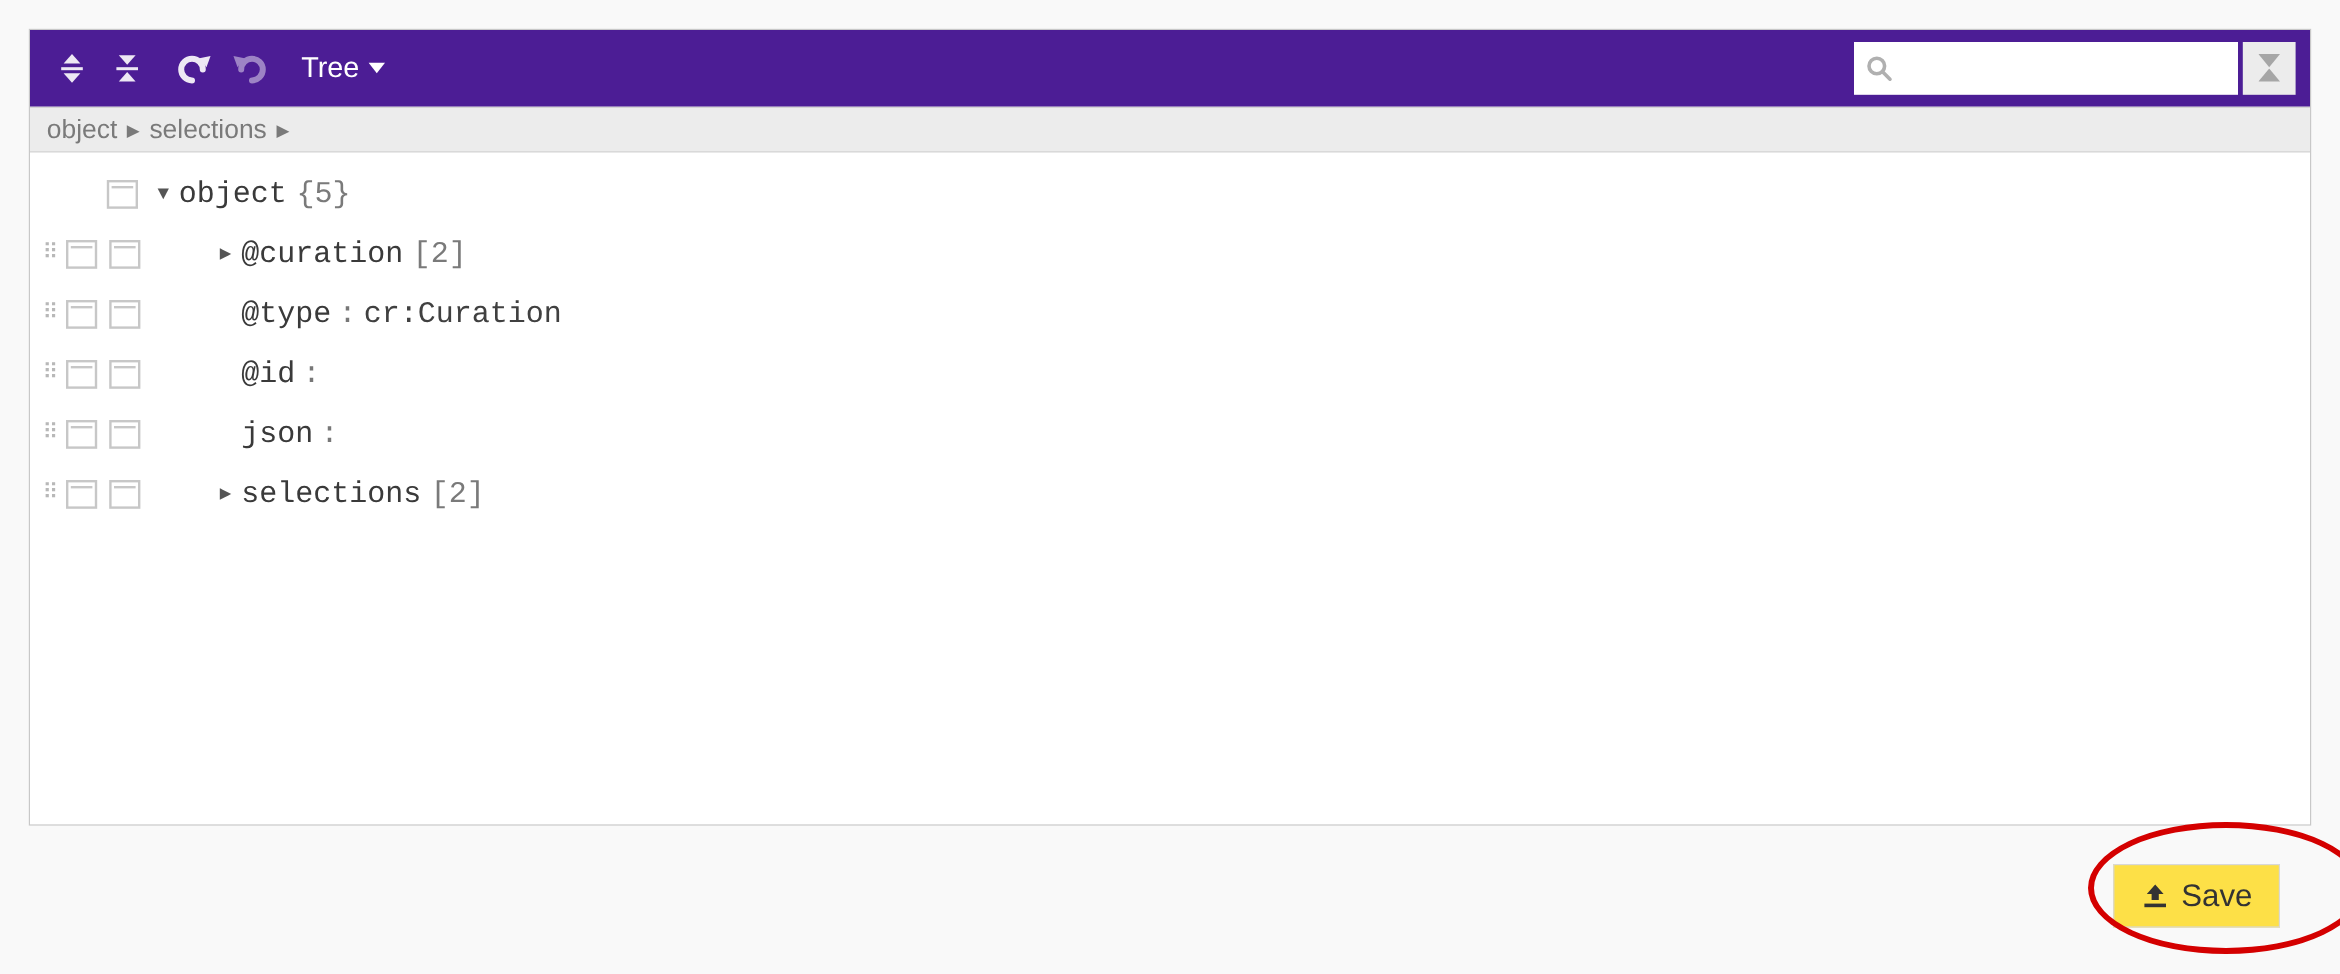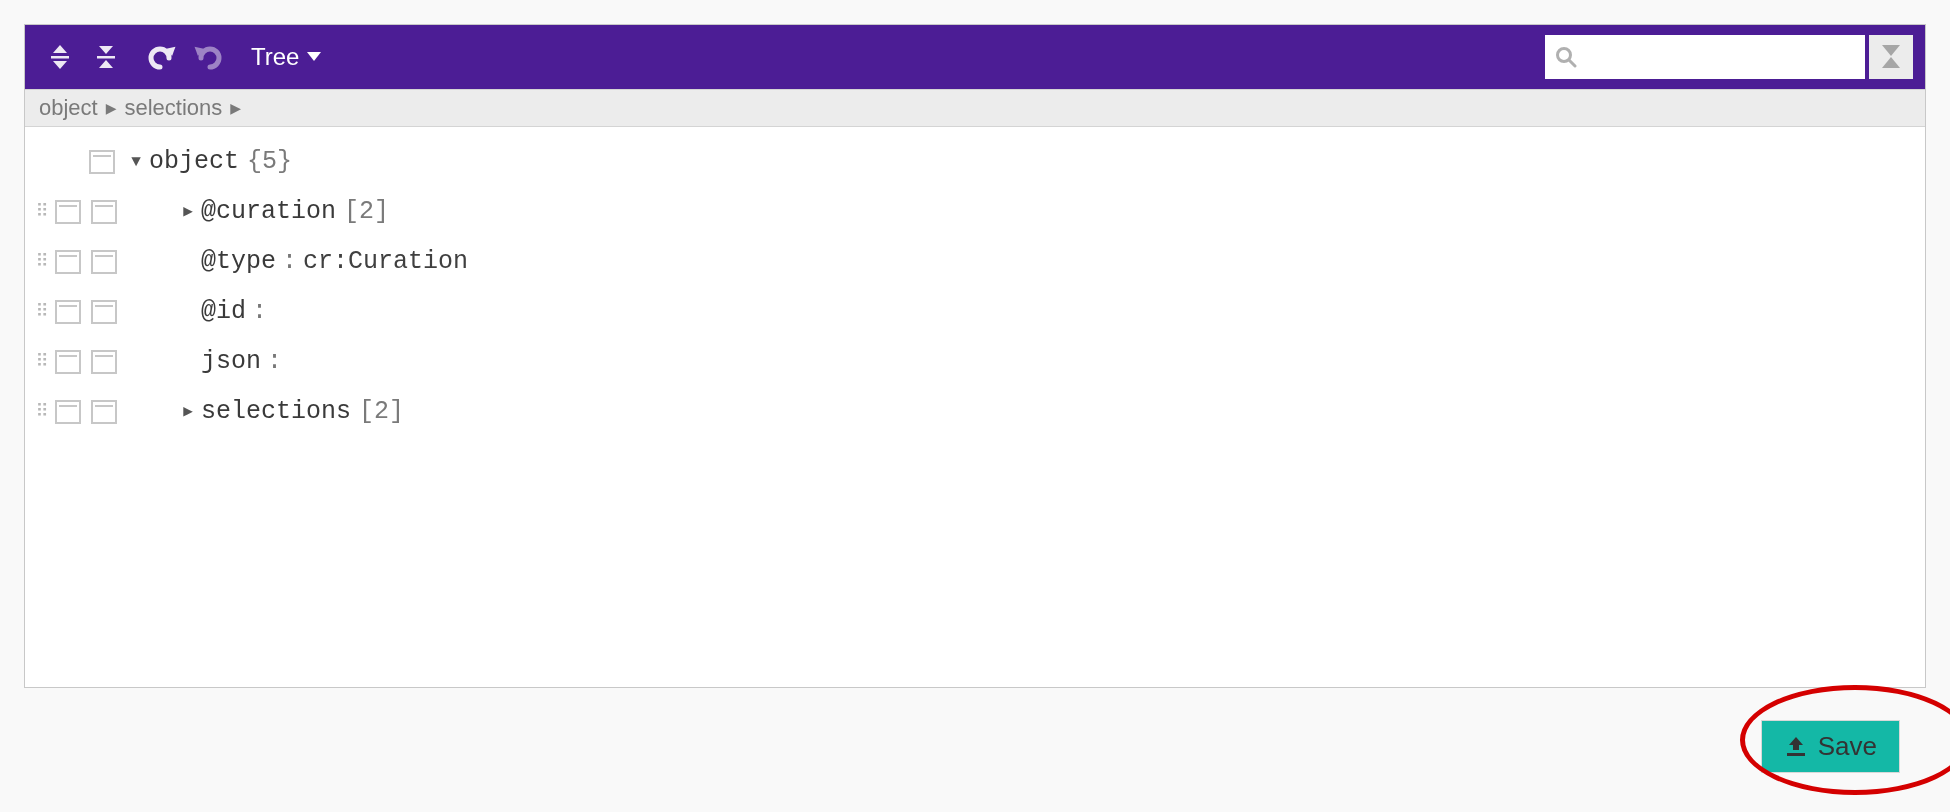--- a/index.html
+++ b/index.html
@@ -147,21 +147,21 @@
   
   .save-wrap {
     position: absolute;
     right: 50px;
     top: 720px;
   }
   .save-btn {
     display: flex;
     align-items: center;
     gap: 10px;
-    background: #14b8a6;
+    background: #fde047;
     border: 1px solid #d8d8d8;
     padding: 10px 22px;
     font-size: 26px;
     color: #333;
     cursor: pointer;
   }
   .ellipse-anno {
     position: absolute;
     width: 230px;
     height: 110px;

